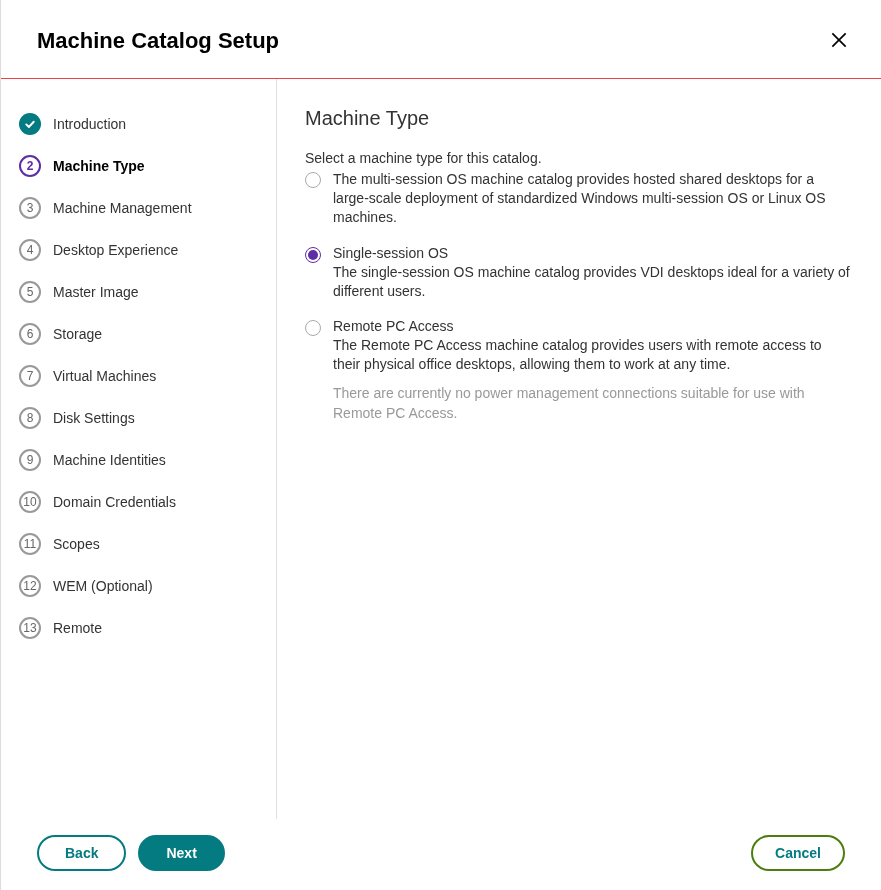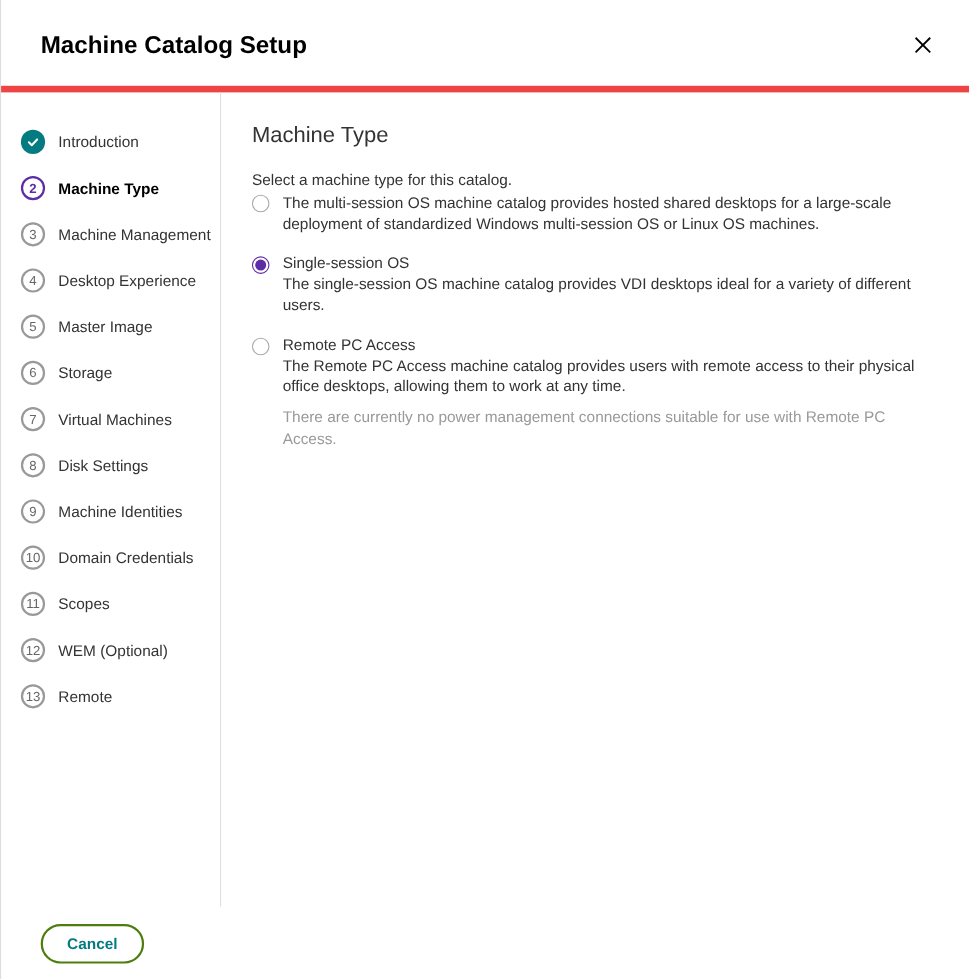--- a/index.html
+++ b/index.html
@@ -9,44 +9,44 @@
       color: #333;
       background: #fff;
       width: 881px;
       height: 890px;
       overflow: hidden;
       border-left: 1px solid #ddd;
     }
     .header {
       display: flex;
       justify-content: space-between;
-      align-items: flex-end;
+      align-items: center;
       padding: 28px 30px 24px 36px;
-      border-bottom: 6px solid #ef4444;
+      border-bottom: 1px solid #ef4444;
     }
     .header-title {
       font-size: 22px;
       font-weight: 700;
       color: #000;
     }
     .close-btn {
       width: 24px;
       height: 24px;
       cursor: pointer;
       display: flex;
       align-items: center;
       justify-content: center;
     }
     .close-btn svg { width: 20px; height: 20px; }
     .body {
       display: flex;
       height: 740px;
     }
     .sidebar {
-      width: 200px;
+      width: 276px;
       border-right: 1px solid #e0e0e0;
       padding: 24px 0 24px 18px;
     }
     .step {
       display: flex;
       align-items: center;
       gap: 12px;
       padding: 10px 0;
       cursor: pointer;
     }
@@ -268,14 +268,18 @@
             <div class="option-label">Remote PC Access</div>
             <div class="option-desc">The Remote PC Access machine catalog provides users with remote access to their physical office desktops, allowing them to work at any time.</div>
             <div class="option-note">There are currently no power management connections suitable for use with Remote PC Access.</div>
           </div>
         </div>
       </div>
   </div>
 </div>
 
 <div class="footer">
+  <div class="footer-left">
+    <button class="btn btn-secondary">Back</button>
+    <button class="btn btn-primary">Next</button>
+  </div>
   <button class="btn btn-cancel">Cancel</button>
 </div>
 
 </body></html>

